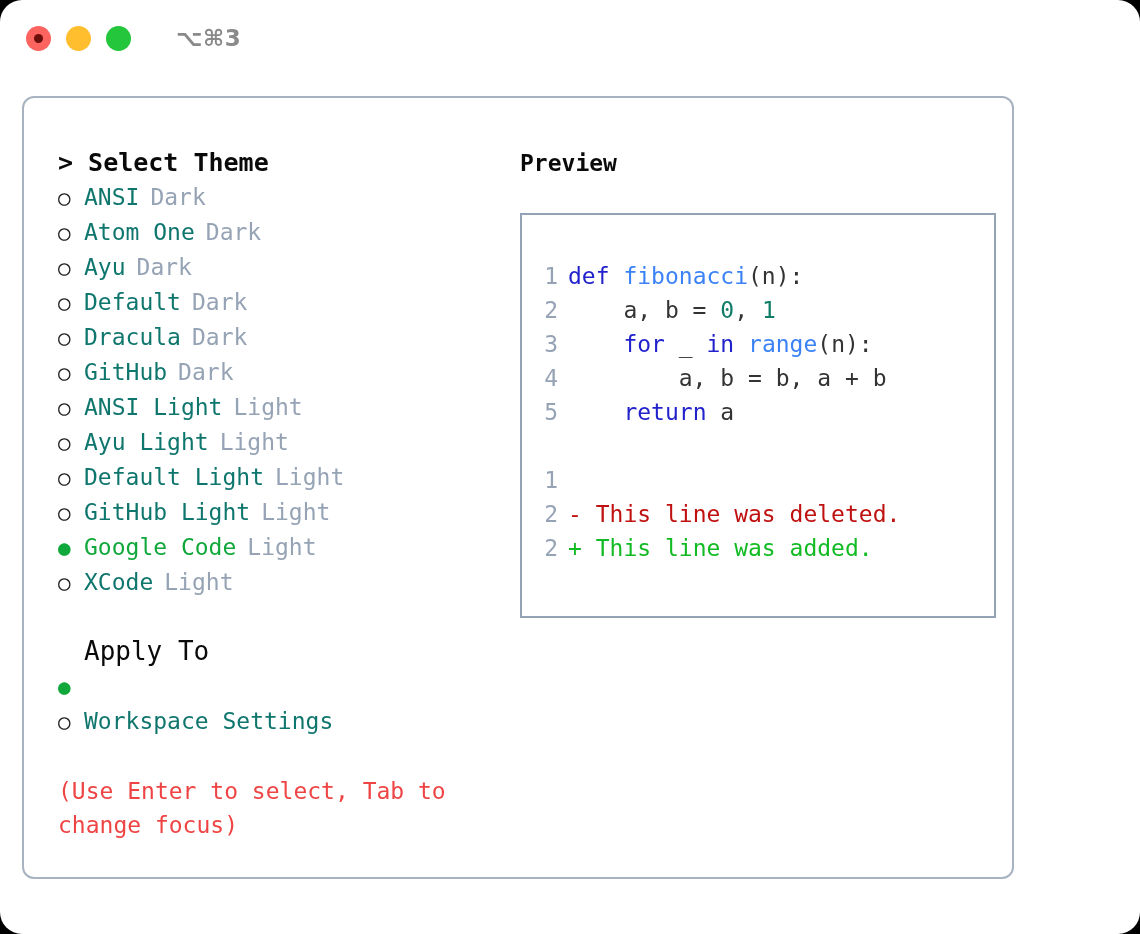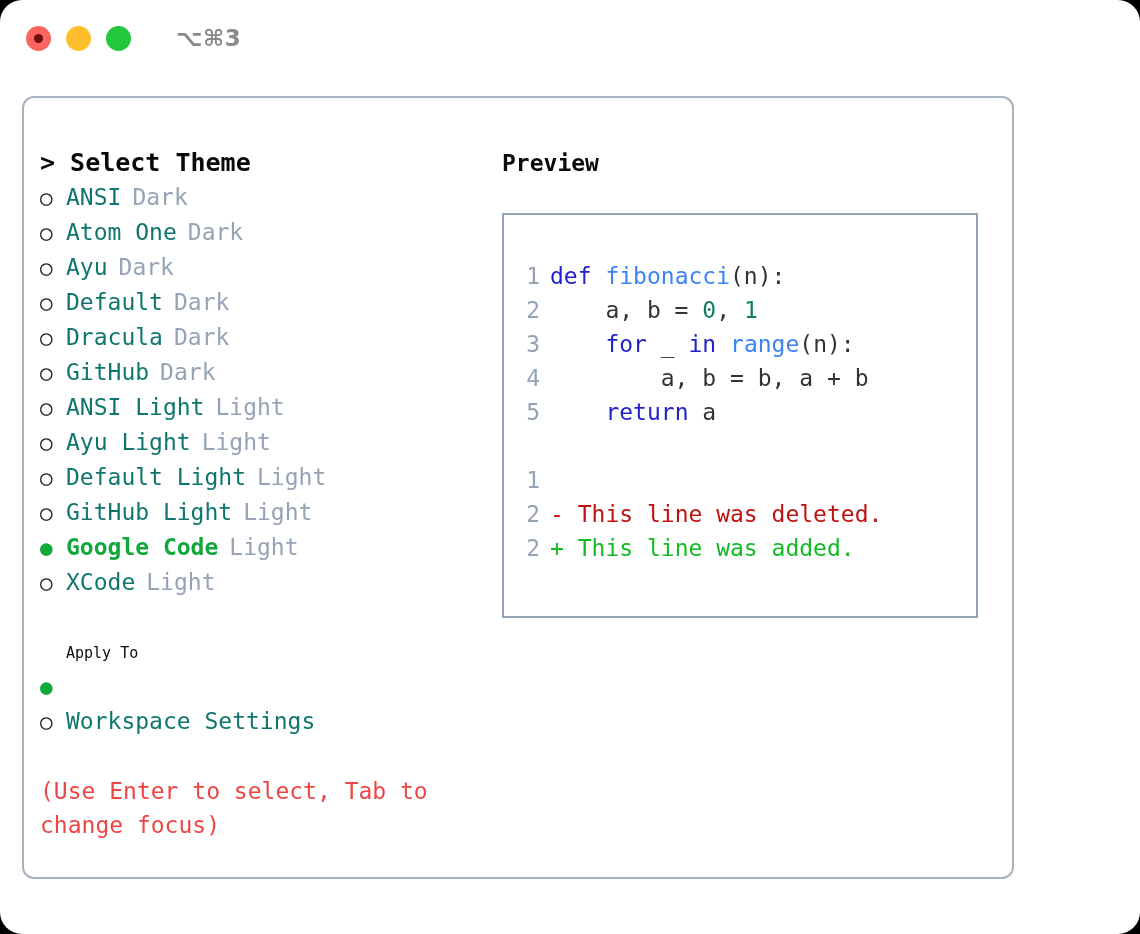--- a/index.html
+++ b/index.html
@@ -67,20 +67,21 @@
   
   #dialog-panel {
     position: absolute;
     left: 22px;
     top: 96px;
     width: 992px;
     height: 783px;
     border: 2px solid #a8b3c1;
     border-radius: 12px;
     background: #ffffff;
+    padding-left: 18px;
   }
 
   #dialog-body {
     position: relative;
     width: 100%;
     height: 100%;
     padding: 42px 0 0 0;
   }
 
   
@@ -109,31 +110,31 @@
   }
   .bullet {
     width: 26px;
     flex: 0 0 26px;
     font-size: 21px;
     color: #222222;
     line-height: 34px;
   }
   .bullet.on { color: #11a83b; }
   .opt-label { color: #0f766e; }
-  .opt-label.selected { color: #11a83b; font-weight: bold; }
+  .opt-label.selected { color: #11a83b; }
   .opt-tag {
     color: #95a3b5;
     margin-left: 11px;
   }
 
   #apply-section { margin-top: 34px; }
   #apply-to-header {
     display: flex;
     align-items: baseline;
-    font-size: 15px;
+    font-size: 26px;
     line-height: 34px;
     white-space: pre;
     color: #0a0a0a;
   }
 
   #hint-text {
     margin-top: 35px;
     font-size: 23px;
     line-height: 34px;
     color: #ef4444;

